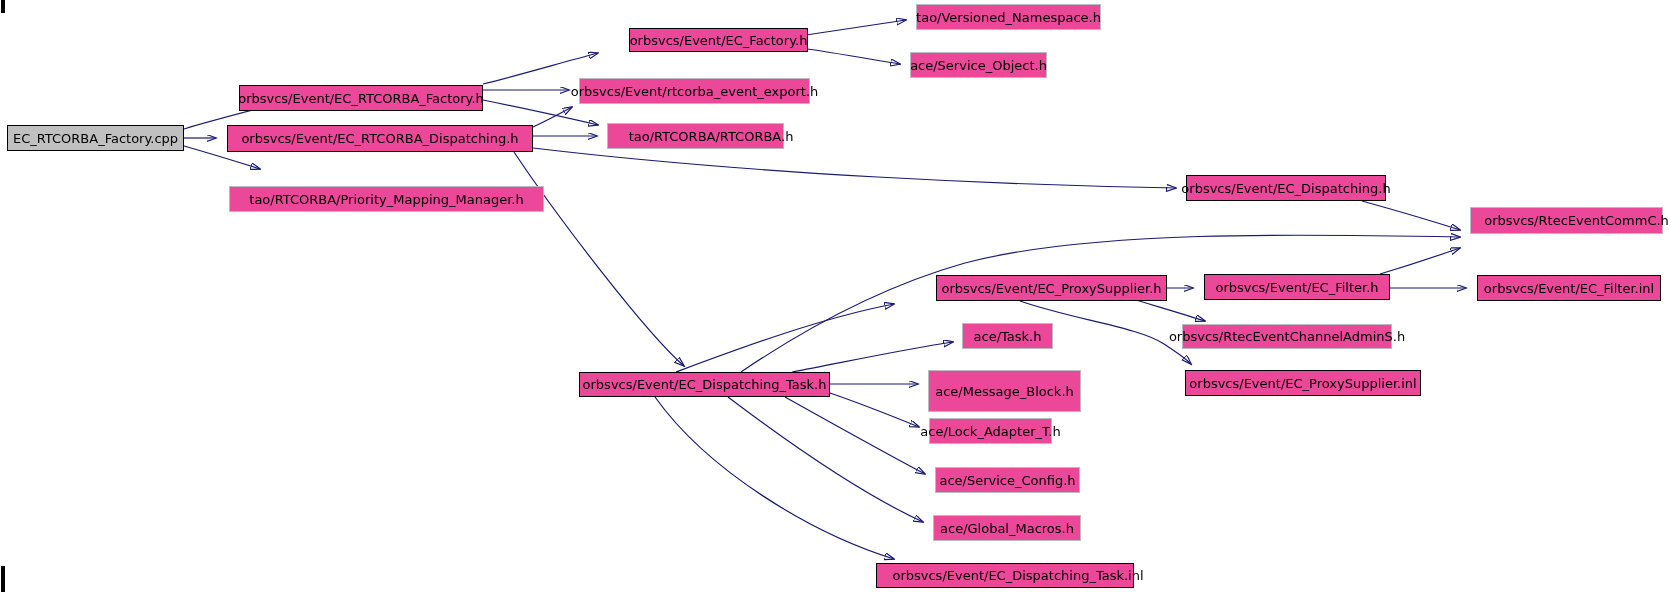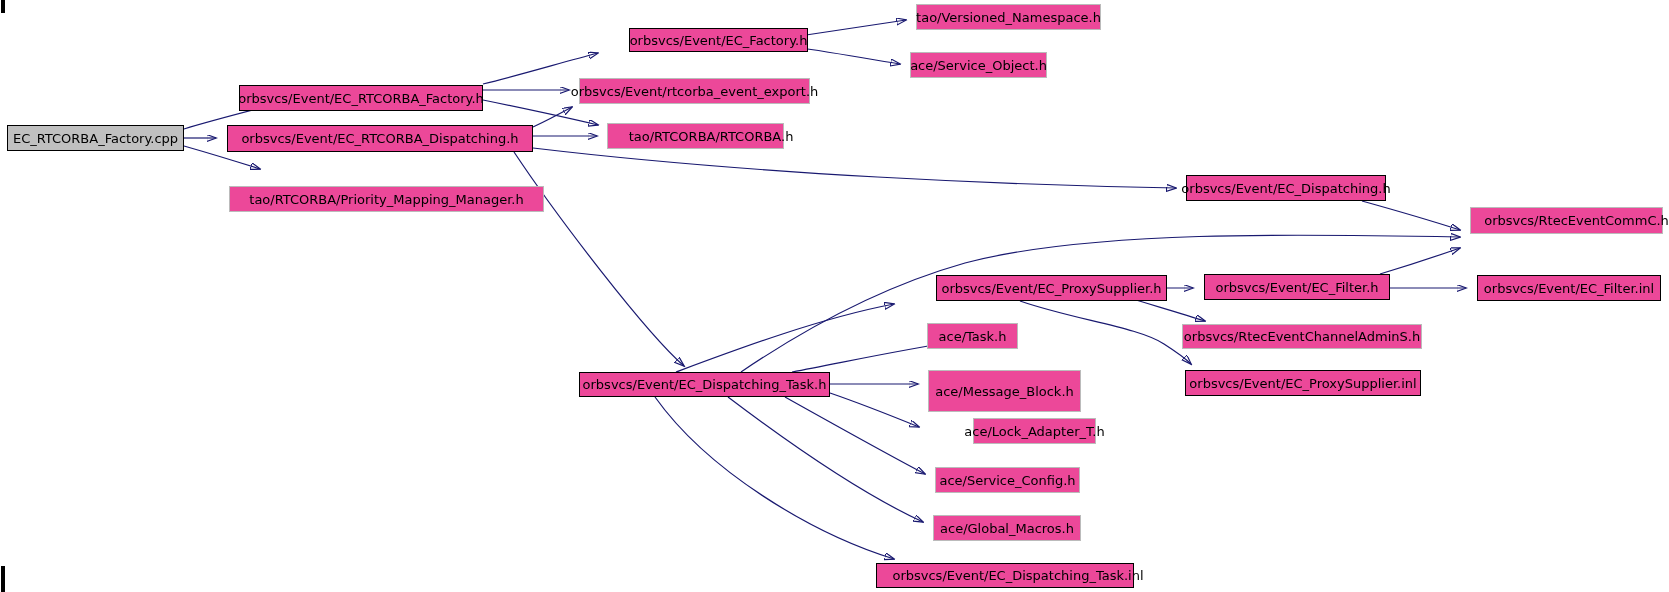--- a/index.html
+++ b/index.html
@@ -72,26 +72,26 @@
   <div class="node" style="left:629px;top:28px;width:179px;height:24px;">orbsvcs/Event/EC_Factory.h</div>
   <div class="node plain" style="left:579px;top:78px;width:231px;height:26px;">orbsvcs/Event/rtcorba_event_export.h</div>
   <div class="node plain" style="left:607px;top:123px;width:177px;height:26px;padding-left:31px;">tao/RTCORBA/RTCORBA.h</div>
   <div class="node plain" style="left:916px;top:4px;width:185px;height:26px;">tao/Versioned_Namespace.h</div>
   <div class="node plain" style="left:910px;top:52px;width:137px;height:26px;">ace/Service_Object.h</div>
   <div class="node" style="left:1186px;top:175px;width:200px;height:26px;">orbsvcs/Event/EC_Dispatching.h</div>
   <div class="node plain" style="left:1470px;top:207px;width:193px;height:27px;padding-left:20px;">orbsvcs/RtecEventCommC.h</div>
   <div class="node" style="left:892px;top:275px;width:231px;height:26px;margin-left:44px;">orbsvcs/Event/EC_ProxySupplier.h</div>
   <div class="node" style="left:1204px;top:274px;width:186px;height:26px;">orbsvcs/Event/EC_Filter.h</div>
   <div class="node" style="left:1477px;top:275px;width:184px;height:26px;">orbsvcs/Event/EC_Filter.inl</div>
-  <div class="node plain" style="left:1182px;top:324px;width:240px;height:25px;">orbsvcs/RtecEventChannelAdminS.h</div>
+  <div class="node plain" style="left:1182px;top:324px;width:210px;height:25px;">orbsvcs/RtecEventChannelAdminS.h</div>
   <div class="node" style="left:1185px;top:370px;width:236px;height:26px;">orbsvcs/Event/EC_ProxySupplier.inl</div>
-  <div class="node plain" style="left:927px;top:323px;width:91px;height:26px;">ace/Task.h</div>
+  <div class="node plain" style="left:962px;top:323px;width:91px;height:26px;">ace/Task.h</div>
   <div class="node" style="left:579px;top:372px;width:251px;height:25px;">orbsvcs/Event/EC_Dispatching_Task.h</div>
   <div class="node plain" style="left:928px;top:370px;width:153px;height:42px;">ace/Message_Block.h</div>
-  <div class="node plain" style="left:973px;top:418px;width:123px;height:26px;">ace/Lock_Adapter_T.h</div>
+  <div class="node plain" style="left:929px;top:418px;width:123px;height:26px;">ace/Lock_Adapter_T.h</div>
   <div class="node plain" style="left:935px;top:467px;width:145px;height:26px;">ace/Service_Config.h</div>
   <div class="node plain" style="left:933px;top:515px;width:148px;height:26px;">ace/Global_Macros.h</div>
   <div class="node" style="left:876px;top:563px;width:258px;height:25px;padding-left:26px;">orbsvcs/Event/EC_Dispatching_Task.inl</div>
 
   <div class="frame-tick" style="left:1px;top:0;width:4px;height:13px;"></div>
   <div class="frame-tick" style="left:1px;top:566px;width:4px;height:26px;"></div>
 
 </div>
 
 </body></html>

